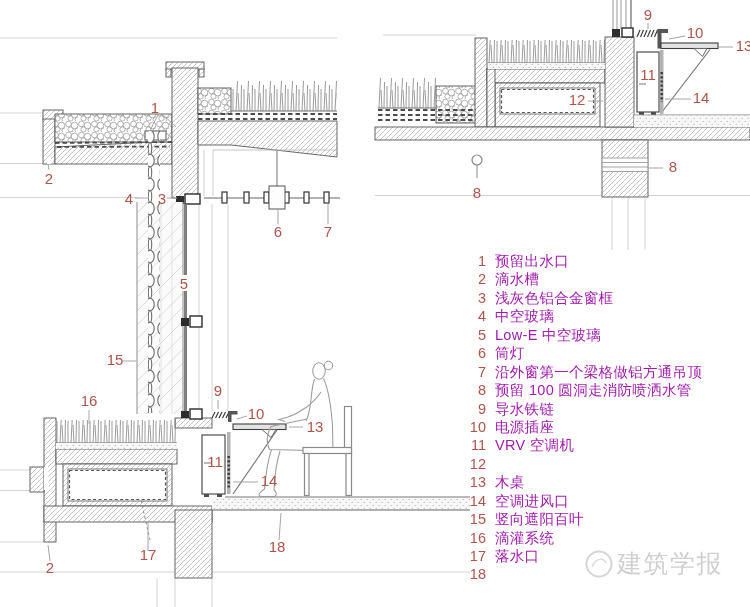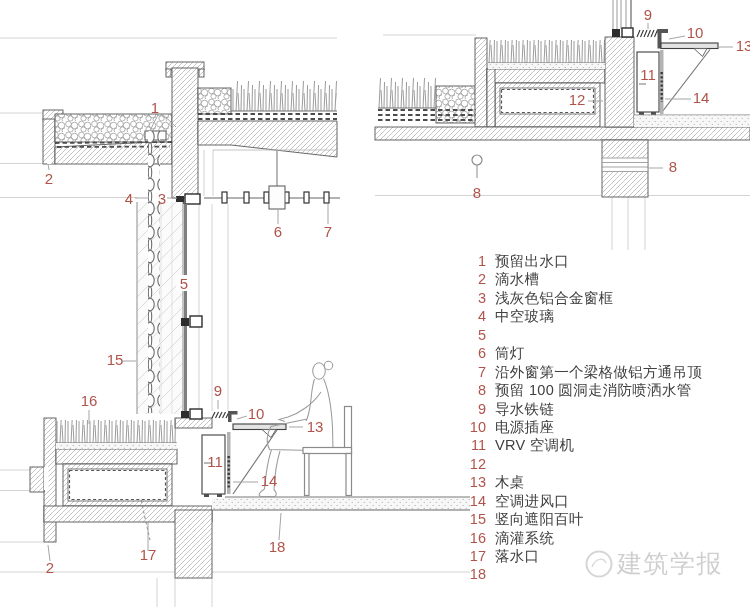--- a/index.html
+++ b/index.html
@@ -4,21 +4,21 @@
 <style>
   html,body{margin:0;padding:0;background:#fff;}
   #stage{position:relative;width:750px;height:607px;background:#fff;overflow:hidden;
          font-family:"Liberation Sans",sans-serif;}
   #drawing{position:absolute;left:0;top:0;}
   .co{font-family:"Liberation Sans",sans-serif;font-size:15px;fill:#b0544a;text-anchor:middle;}
   
   #legend{position:absolute;left:460px;top:252px;width:290px;}
   .lrow{display:flex;align-items:center;height:18.45px;font-size:14.5px;line-height:18.45px;white-space:nowrap;}
   .lnum{display:inline-block;width:26px;text-align:right;color:#b0544a;flex:0 0 26px;}
-  .llab{color:#404040;margin-left:9px;letter-spacing:0.3px;}
+  .llab{color:#a21caf;margin-left:9px;letter-spacing:0.3px;}
   
   #watermark{position:absolute;left:584px;top:547px;display:flex;align-items:center;gap:3px;
              opacity:0.62;pointer-events:none;}
   #watermark .wmtext{font-size:25px;font-weight:normal;color:#b3b3b3;letter-spacing:1.5px;white-space:nowrap;}
 </style>
 </head>
 <body>
 
 <div id="stage">
 
@@ -375,20 +375,21 @@
   <div class="lrow">
         <span class="lnum">3</span>
         <span class="llab">浅灰色铝合金窗框</span>
       </div>
   <div class="lrow">
         <span class="lnum">4</span>
         <span class="llab">中空玻璃</span>
       </div>
   <div class="lrow">
         <span class="lnum">5</span>
+        <span class="llab">Low-E 中空玻璃</span>
       </div>
   <div class="lrow">
         <span class="lnum">6</span>
         <span class="llab">筒灯</span>
       </div>
   <div class="lrow">
         <span class="lnum">7</span>
         <span class="llab">沿外窗第一个梁格做铝方通吊顶</span>
       </div>
   <div class="lrow">

